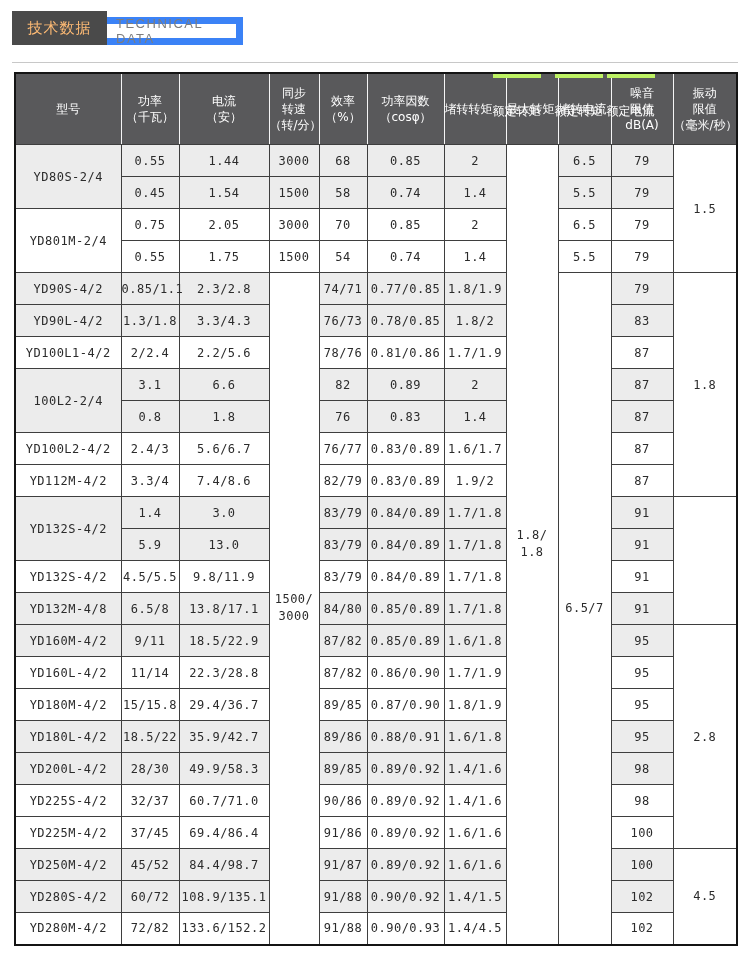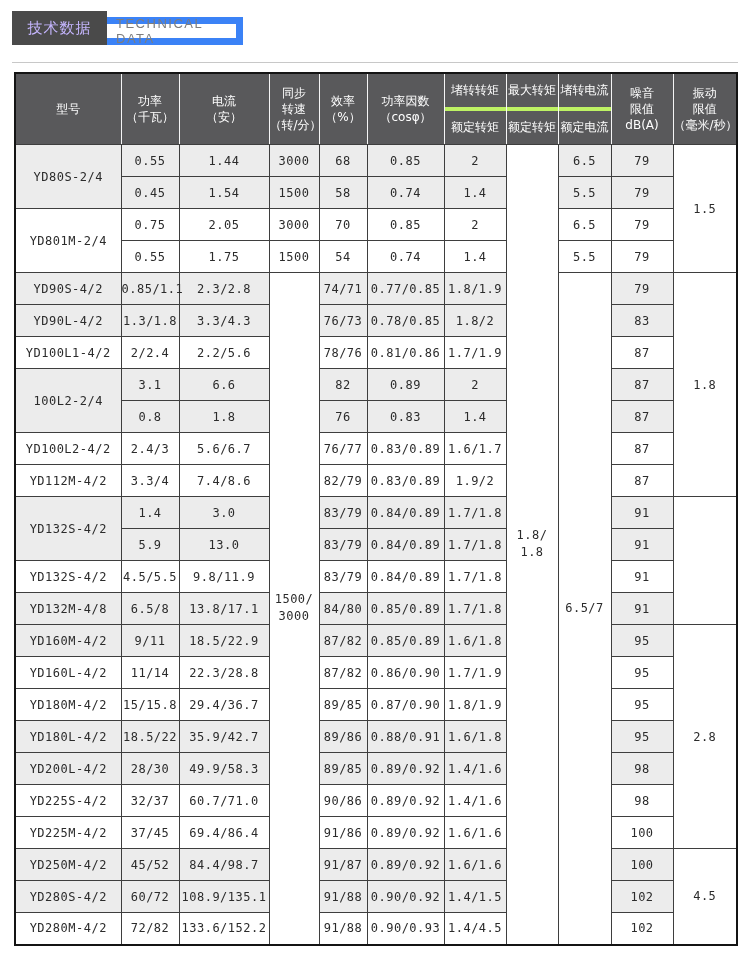--- a/index.html
+++ b/index.html
@@ -12,38 +12,38 @@
   .title-wrap{position:absolute;left:12px;top:11px;height:34px;width:726px;}
   .title-en{
     position:absolute;left:21px;top:6px;width:210px;height:28px;
     border:7px solid #3b82f6;box-sizing:border-box;background:#fff;
     display:flex;align-items:center;justify-content:center;
     padding-left:76px;color:#7d7d7d;font-size:13px;letter-spacing:1.5px;
     font-family:"Liberation Sans",sans-serif;
   }
   .title-zh{
     position:absolute;left:0;top:0;width:95px;height:34px;background:#4a4a4a;
-    color:#c4b5fd;font-size:15px;letter-spacing:1px;
+    color:#fdba74;font-size:15px;letter-spacing:1px;
     display:flex;align-items:center;justify-content:center;z-index:2;
   }
   .divider{position:absolute;left:12px;top:62px;width:726px;height:1px;background:#c8c8c8;}
 
   
   table.spec{
     position:absolute;left:14px;top:72px;width:722px;
     border-collapse:collapse;table-layout:fixed;
     border:2px solid #141414;
   }
   th{
     background:#59595b;color:#ffffff;font-weight:normal;
     border:1px solid #f5f5f5;border-bottom:1px solid #3e3e3e;
     padding:0;font-size:12px;height:70px;vertical-align:middle;
   }
   th .hline{line-height:1.35;white-space:nowrap;}
-  th .split{display:flex;flex-direction:column;height:70px;}
+  th .split{display:flex;flex-direction:row;height:70px;}
   th .split div{flex:1;display:flex;align-items:center;justify-content:center;white-space:nowrap;}
   th .split .bot{border-top:4px solid #bef264;}
   td{
     border:1px solid #3e3e3e;background:#ffffff;
     text-align:center;vertical-align:middle;padding:0;
     font-family:"DejaVu Sans Mono","DejaVu Sans",monospace;
     font-size:12px;color:#2b2b2b;letter-spacing:0.5px;white-space:nowrap;
   }
   td.shade{background:#ececec;}
   td .mline{line-height:1.45;}

